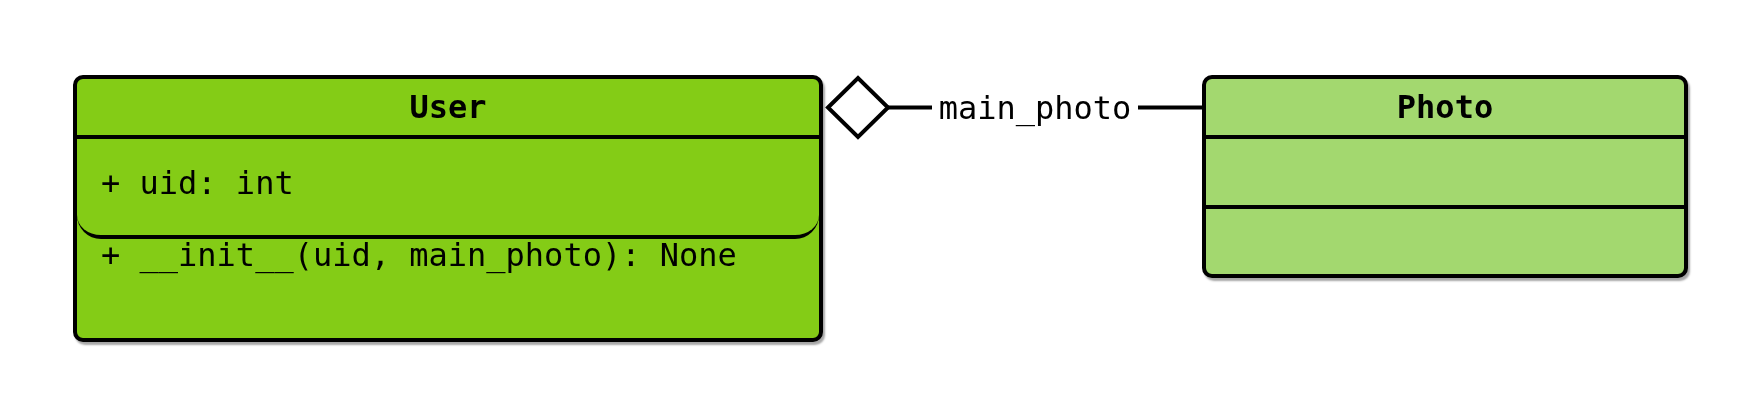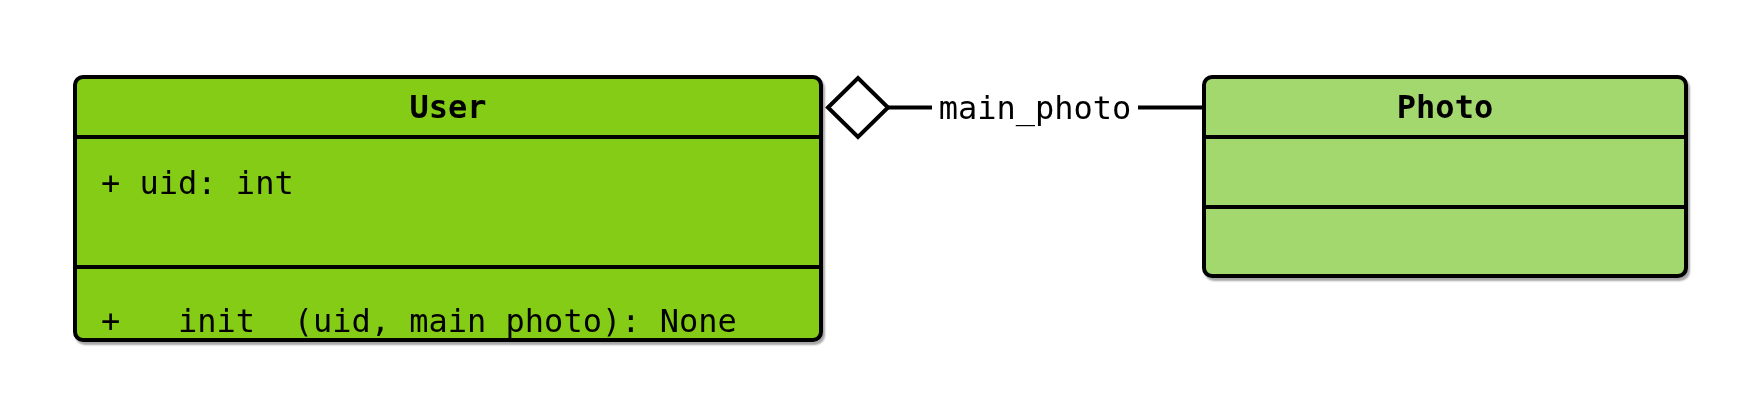--- a/index.html
+++ b/index.html
@@ -31,22 +31,22 @@
   .row {
     font-size: 32px;
     line-height: 33px;
     white-space: pre;
   }
   .row .type-bold { font-weight: bold; }
 
   
   .box-user { left: 73px; top: 75px; width: 750px; height: 267px; background: #84cc16; }
   .box-user .title   { height: 60px; }
-  .box-user .attrs   { height: 130px; padding: 28px 0 2px 24px; }
-  .box-user .methods { height: 69px; display: flex; align-items: flex-end; padding-left: 24px; }
+  .box-user .attrs   { height: 100px; padding: 28px 0 2px 24px; border-radius: 24px; }
+  .box-user .methods { height: 69px; display: flex; align-items: flex-start; padding-left: 24px; }
 
   
   .box-photo { left: 1202px; top: 75px; width: 486px; height: 203px; background: #A3D86F; }
   .box-photo .title   { height: 60px; }
   .box-photo .attrs   { height: 70px; }
   .box-photo .methods { height: 65px; }
 
   
   .connector {
     position: absolute;

